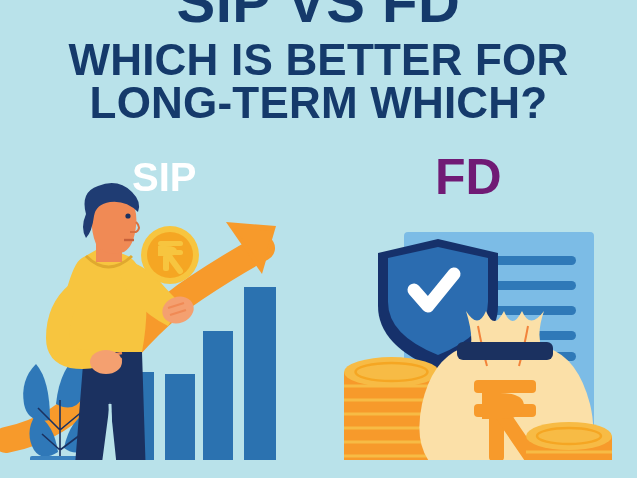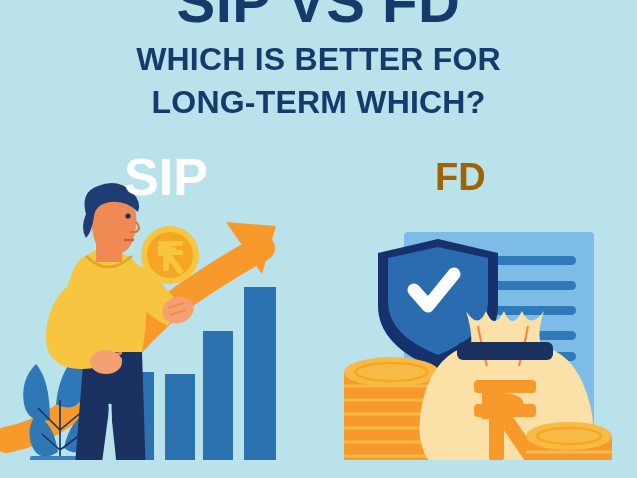--- a/index.html
+++ b/index.html
@@ -14,37 +14,37 @@
   
   .headline{
     position:absolute;left:0;top:-26px;width:637px;text-align:center;
     pointer-events:none;
   }
   .title-main{
     font-size:58px;line-height:56px;font-weight:bold;color:#153a6b;
     letter-spacing:0.5px;margin:0;
   }
   .title-sub{
-    font-size:32px;line-height:43px;font-weight:bold;color:#153a6b;
+    font-size:44px;line-height:43px;font-weight:bold;color:#153a6b;
     letter-spacing:0.2px;margin:0;padding-top:8px;
   }
   .title-sub span{display:block;}
 
   
   .label-sip{
-    position:absolute;left:124px;top:152px;
-    font-size:52px;line-height:50px;font-weight:bold;color:#ffffff;letter-spacing:0px;
+    position:absolute;left:132px;top:152px;
+    font-size:40px;line-height:50px;font-weight:bold;color:#ffffff;letter-spacing:0px;
   }
   .label-vs{
     position:absolute;left:283px;top:184px;
     font-size:50px;line-height:50px;font-weight:bold;color:#15306b;
   }
   .label-fd{
     position:absolute;left:435px;top:152px;
-    font-size:38px;line-height:50px;font-weight:bold;color:#a16207;
+    font-size:50px;line-height:50px;font-weight:bold;color:#701a75;
   }
 
   
   .art{position:absolute;left:0;top:0;width:637px;height:478px;}
 </style>
 </head>
 <body>
 
 <div id="stage">
 

